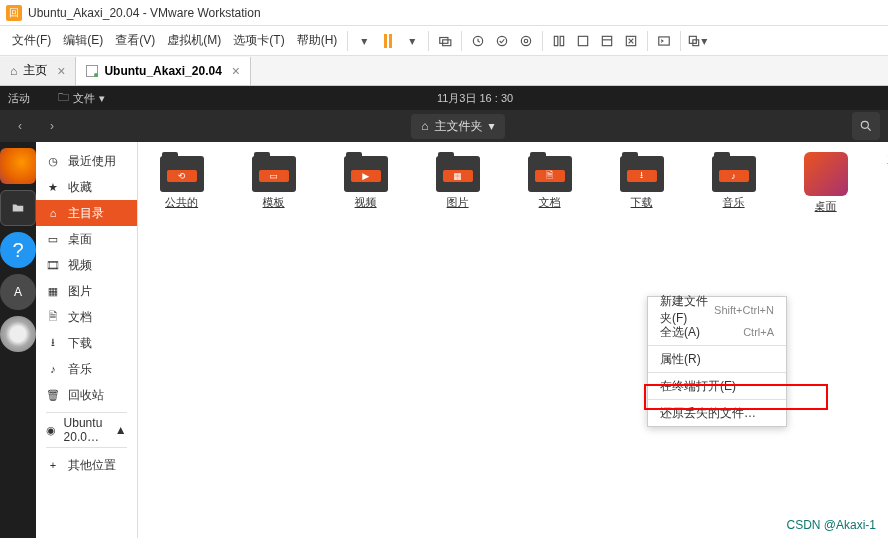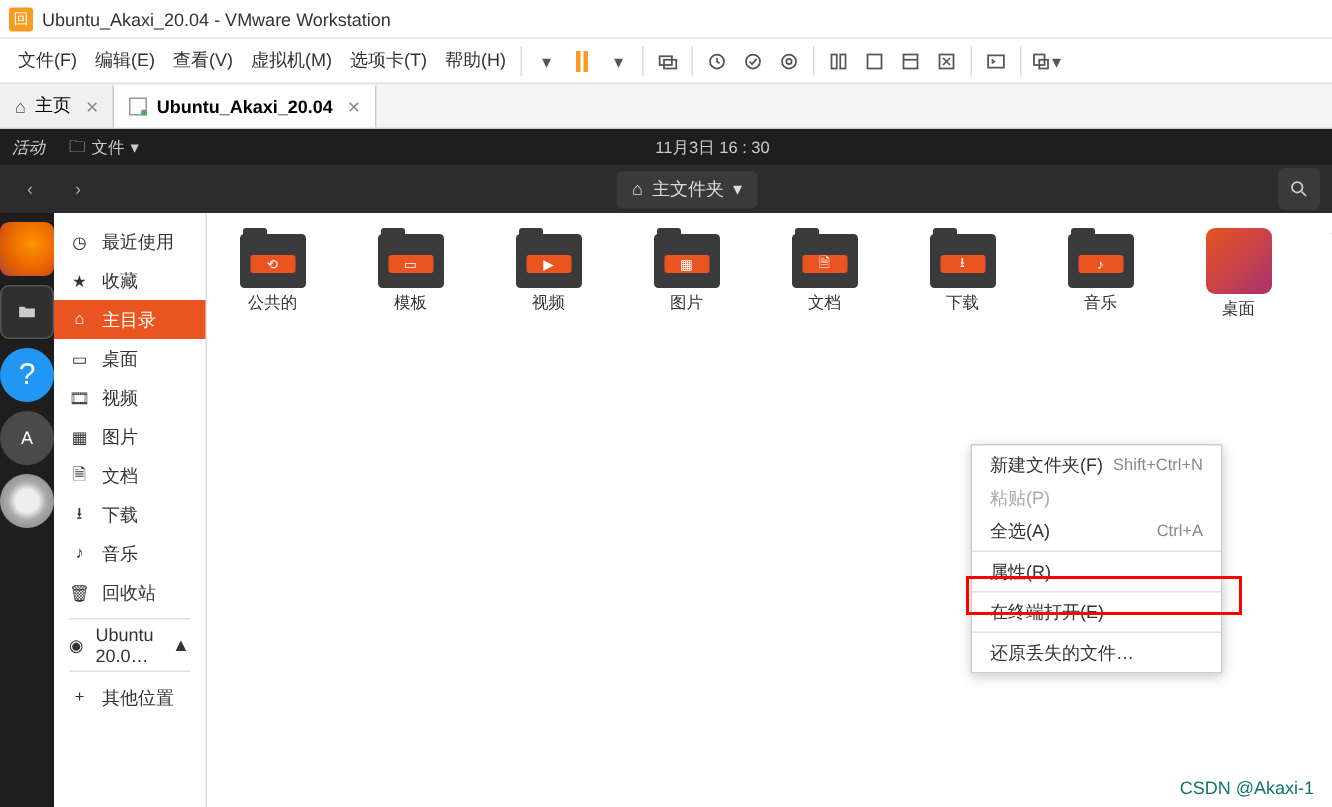--- a/index.html
+++ b/index.html
@@ -23,21 +23,21 @@
 .tabbar { height: 30px; background: #f5f5f5; display: flex; align-items: center; border-bottom: 1px solid #ccc; }
 .tab { height: 28px; padding: 0 10px; display: flex; align-items: center; gap: 6px; border-right: 1px solid #ccc; background: #fff; font-size: 12px; cursor: pointer; }
 .tab.inactive { background: #f0f0f0; }
 .tab .close { color: #888; margin-left: 4px; font-size: 14px; }
 .tab .home-icon { font-size: 12px; color: #555; }
 .tab .vm-icon { width: 12px; height: 12px; border: 1px solid #999; position: relative; }
 .tab .vm-icon::after { content: ""; position: absolute; width: 4px; height: 4px; background: #4caf50; border-radius: 50%; bottom: -1px; right: -1px; }
 
 
 .ubuntu-panel { height: 24px; background: #1e1e1e; color: #ccc; display: flex; align-items: center; padding: 0 8px; font-size: 11px; }
-.ubuntu-panel .activities { margin-right: 10px; font-style: italic; }
+.ubuntu-panel .activities { margin-right: 22px; }
 .ubuntu-panel .files-btn { display: flex; align-items: center; gap: 4px; padding: 2px 6px; }
 .ubuntu-panel .datetime { position: absolute; left: 50%; transform: translateX(-50%); margin-left: 31px; }
 
 
 .location-bar { height: 32px; background: #2c2c2c; display: flex; align-items: center; padding: 0 8px; gap: 8px; }
 .nav-btn { width: 24px; height: 24px; display: flex; align-items: center; justify-content: center; color: #aaa; cursor: pointer; }
 .breadcrumb { flex: 1; display: flex; justify-content: center; }
 .breadcrumb-inner { display: flex; align-items: center; gap: 6px; background: #3a3a3a; padding: 4px 10px; border-radius: 4px; color: #ddd; font-size: 12px; }
 .search-btn { width: 28px; height: 28px; background: #3a3a3a; border-radius: 4px; display: flex; align-items: center; justify-content: center; color: #ccc; cursor: pointer; }
 
@@ -61,24 +61,24 @@
 .fm-sidebar-sep { height: 1px; background: #e0e0e0; margin: 4px 10px; }
 
 
 .file-grid { flex: 1; background: #fff; padding: 10px 14px; position: relative; }
 .file-row { display: flex; gap: 32px; }
 .file-item { width: 60px; display: flex; flex-direction: column; align-items: center; gap: 4px; cursor: pointer; }
 .folder-icon { width: 44px; height: 36px; background: #3a3a3a; border-radius: 3px; position: relative; margin-top: 4px; }
 .folder-icon::before { content: ""; position: absolute; top: -4px; left: 2px; width: 16px; height: 6px; background: #3a3a3a; border-radius: 2px 2px 0 0; }
 .folder-icon .badge { position: absolute; top: 14px; left: 50%; transform: translateX(-50%); width: 30px; height: 12px; background: #e95420; border-radius: 2px; display: flex; align-items: center; justify-content: center; color: #fff; font-size: 9px; }
 .app-icon { width: 44px; height: 44px; background: linear-gradient(135deg, #e95420, #a8326e); border-radius: 6px; }
-.file-label { font-size: 11px; text-align: center; color: #333; line-height: 1.2; word-break: break-all; }
-
-
-.context-menu { position: absolute; top: 296px; left: 647px; width: 168px; background: #fff; border: 1px solid #ccc; box-shadow: 0 2px 8px rgba(0,0,0,0.2); padding: 2px 0; }
+.file-label { font-size: 11px; text-align: center; color: #333; line-height: 1.2; word-break: break-all; text-decoration: underline; }
+
+
+.context-menu { position: absolute; top: 296px; left: 647px; width: 140px; background: #fff; border: 1px solid #ccc; box-shadow: 0 2px 8px rgba(0,0,0,0.2); padding: 2px 0; }
 .ctx-item { height: 22px; display: flex; align-items: center; justify-content: space-between; padding: 0 12px; font-size: 12px; color: #333; cursor: pointer; }
 .ctx-item.disabled { color: #aaa; }
 .ctx-item .shortcut { color: #888; font-size: 11px; }
 .ctx-sep { height: 1px; background: #e0e0e0; margin: 2px 0; }
 .highlight-box { position: absolute; top: 384px; left: 644px; width: 184px; height: 26px; border: 2px solid #f00; pointer-events: none; }
 
 .watermark { position: absolute; bottom: 6px; right: 12px; color: #0f766e; font-size: 12px; }
 svg { width: 14px; height: 14px; }
 </style>
 </head>
@@ -332,23 +332,20 @@
 
     </div>
   </div>
 </div>
 
 <div class="context-menu">
   <div class="ctx-item">
       <span>新建文件夹(F)</span>
       <span class="shortcut">Shift+Ctrl+N</span>
     </div>
-  <div class="ctx-item disabled">
-      <span>粘贴(P)</span>
-    </div>
   <div class="ctx-item">
       <span>全选(A)</span>
       <span class="shortcut">Ctrl+A</span>
     </div>
   <div class="ctx-sep"></div>
   <div class="ctx-item">
       <span>属性(R)</span>
     </div>
   <div class="ctx-sep"></div>
   <div class="ctx-item">

